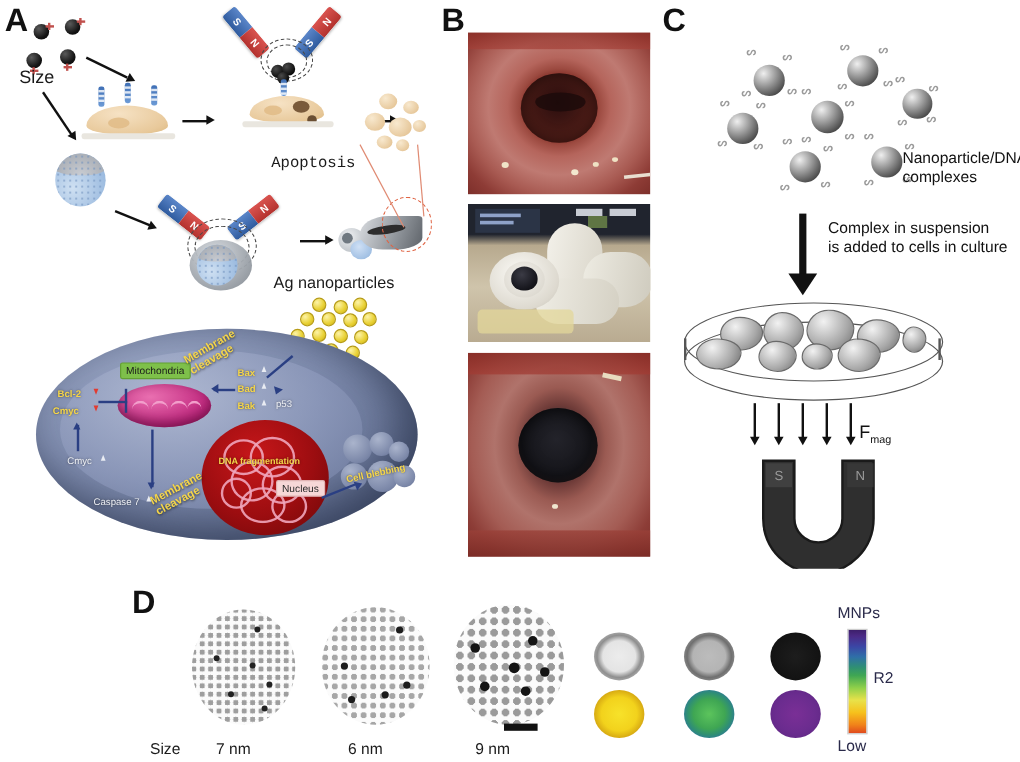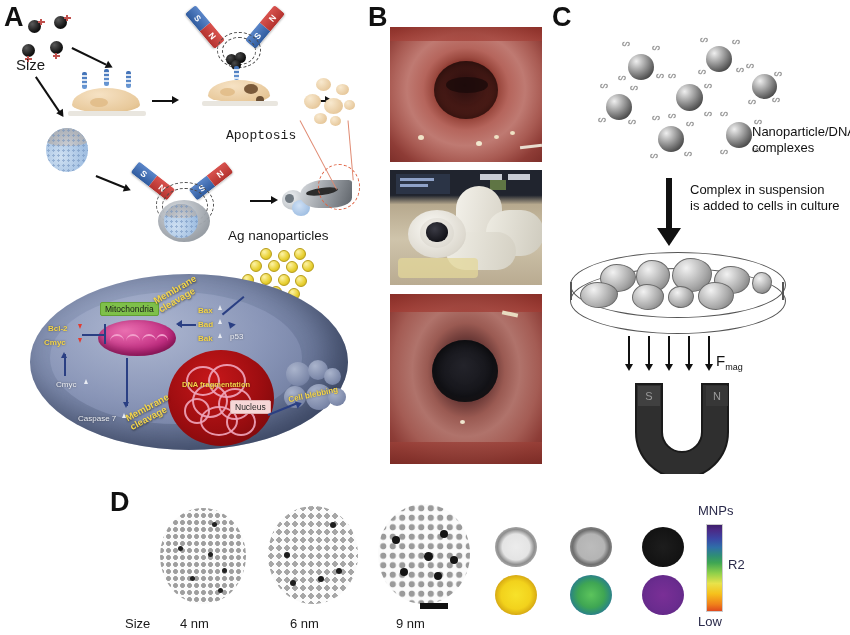--- a/index.html
+++ b/index.html
@@ -512,21 +512,21 @@
     <div class="abs" style="left:14px;top:32px;width:8px;height:8px;border-radius:50%;background:#141414;"></div>
     <div class="abs" style="left:62px;top:26px;width:8px;height:8px;border-radius:50%;background:#141414;"></div>
     <div class="abs" style="left:46px;top:48px;width:9px;height:9px;border-radius:50%;background:#141414;"></div>
     <div class="abs" style="left:22px;top:64px;width:8px;height:8px;border-radius:50%;background:#141414;"></div>
     <div class="abs" style="left:56px;top:68px;width:8px;height:8px;border-radius:50%;background:#141414;"></div>
     <div class="abs" style="left:72px;top:52px;width:8px;height:8px;border-radius:50%;background:#141414;"></div>
   </div>
   <div class="scalebar" style="left:420px;top:603px;width:28px;height:6px;"></div>
 
   <div class="abs lbl" style="left:125px;top:616px;font-weight:normal;font-size:13px;">Size</div>
-  <div class="abs lbl" style="left:180px;top:616px;font-size:13px;">4 nm</div>
+  <div class="abs lbl" style="left:180px;top:616px;font-size:13px;">7 nm</div>
   <div class="abs lbl" style="left:290px;top:616px;font-size:13px;">6 nm</div>
   <div class="abs lbl" style="left:396px;top:616px;font-size:13px;">9 nm</div>
 
   <div class="abs" style="left:495px;top:527px;width:42px;height:40px;border-radius:50%;
        background:radial-gradient(ellipse at 50% 50%,#ececec 0%,#e4e4e4 46%,#8f8f8f 62%,#bdbdbd 82%,#dedede 100%);"></div>
   <div class="abs" style="left:570px;top:527px;width:42px;height:40px;border-radius:50%;
        background:radial-gradient(ellipse at 50% 50%,#bcbcbc 0%,#b4b4b4 46%,#6f6f6f 62%,#9a9a9a 82%,#c6c6c6 100%);"></div>
   <div class="abs" style="left:642px;top:527px;width:42px;height:40px;border-radius:50%;
        background:radial-gradient(ellipse at 50% 50%,#1d1d1d 0%,#141414 60%,#0d0d0d 100%);"></div>
 

